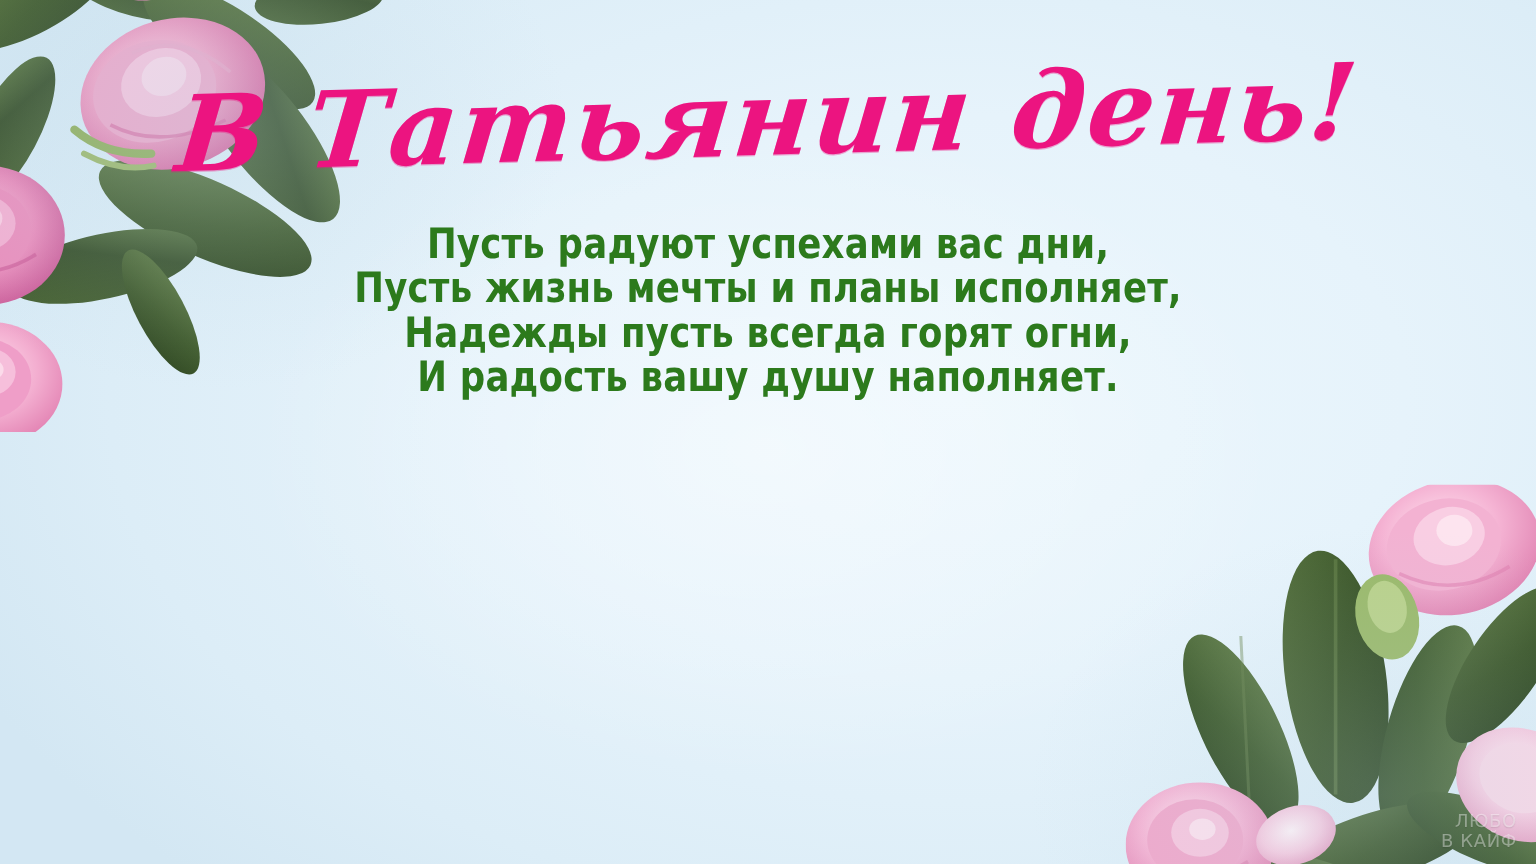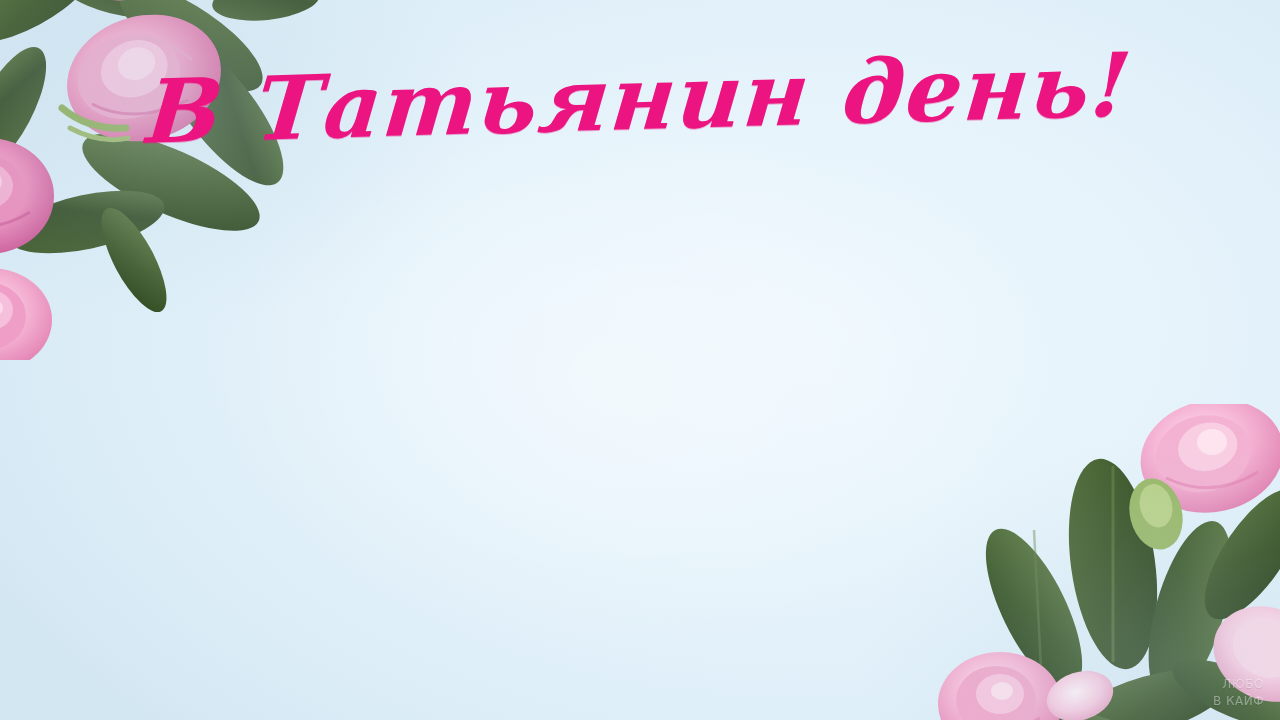--- a/index.html
+++ b/index.html
@@ -95,21 +95,21 @@
     white-space: nowrap;
     transform: scaleX(.94);
   }
 
   .watermark {
     position: absolute;
     right: 16px;
     bottom: 10px;
     z-index: 6;
     font-family: "DejaVu Sans", sans-serif;
-    font-size: 12px;
+    font-size: 15px;
     line-height: 17px;
     text-align: right;
     color: rgba(255,255,255,.40);
     text-shadow: 0 1px 1px rgba(0,0,0,.10);
     letter-spacing: .5px;
     pointer-events: none;
   }
 </style>
 </head>
 <body>
@@ -271,20 +271,26 @@
       </g>
     </svg>
   </div>
 
   <div class="content">
 
     <h1 class="title">В Татьянин день!</h1>
 
     <div class="poem">
 
+      <div class="stanza">
+        <span class="line">Пусть радуют успехами вас дни,</span>
+        <span class="line">Пусть жизнь мечты и планы исполняет,</span>
+        <span class="line">Надежды пусть всегда горят огни,</span>
+        <span class="line">И радость вашу душу наполняет.</span>
+      </div>
 
 
     </div>
   </div>
 
   <div class="watermark">
     <div>ЛЮБО</div>
     <div>В КАЙФ</div>
   </div>
 

